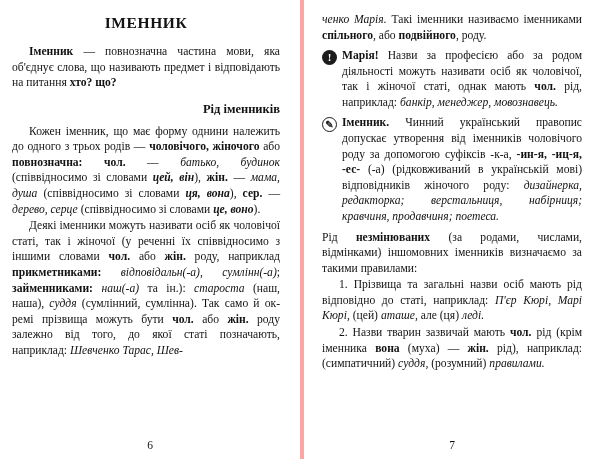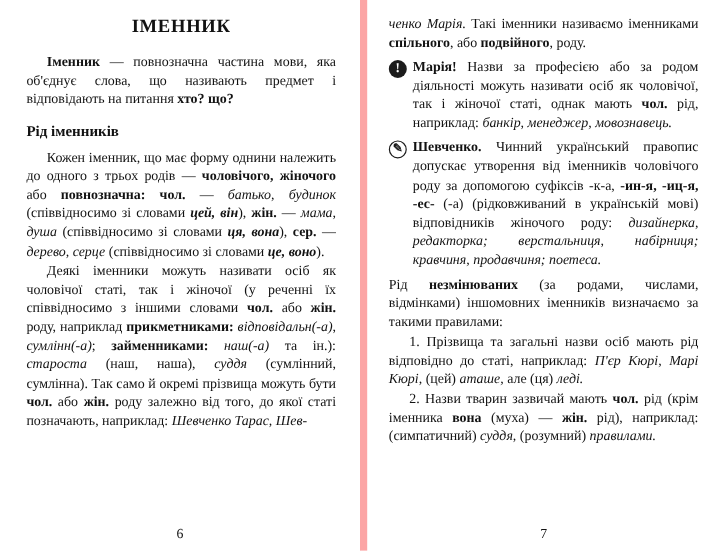--- a/index.html
+++ b/index.html
@@ -18,36 +18,36 @@
     display: flex;
     overflow: hidden;
   }
   .page {
     position: relative;
     height: 459px;
     padding: 10px 14px 0 14px;
   }
   .page-left {
     width: 300px;
-    padding: 12px 20px 0 22px;
+    padding: 12px 20px 0 12px;
   }
   .page-right {
     width: 300px;
     padding: 12px 18px 0 18px;
-    border-left: 6px solid #fca5a5;
+    border-left: 4px solid #fca5a5;
   }
   .chapter-title {
     text-align: center;
     font-weight: bold;
     font-size: 15.5px;
     letter-spacing: 0.6px;
     margin: 2px 0 12px 0;
   }
   .sub-title {
-    text-align: left;
+    text-align: right;
     font-weight: bold;
     font-size: 12.5px;
     margin: 11px 0 7px 0;
   }
   p {
     margin: 0 0 1px 0;
     font-size: 11.6px;
     line-height: 1.345;
     text-align: justify;
     text-justify: inter-word;
@@ -143,21 +143,21 @@
     <div class="note">
       <span class="icon-badge">!</span>
       <div class="note-body">
         <b>Марія!</b> Назви за професією або за родом діяльності можуть називати осіб як чо­ловічої, так і жіночої статі, однак мають <b>чол.</b> рід, наприклад: <i>банкір, менеджер, мовознавець.</i>
       </div>
     </div>
 
     <div class="note">
       <span class="icon-badge pencil">✎</span>
       <div class="note-body">
-        <b>Шевченко.</b> Чинний український право­пис допускає утворення від іменників чоловічого роду за допомогою суфіксів -к-а, <b>-ин-я, -иц-я, -ес-</b> (-а) (рідковжива­ний в українській мові) відповідників жіночого роду: <i>дизайнерка, редакторка; верстальниця, набірниця; кравчиня, про­давчиня; поетеса.</i>
+        <b>Іменник.</b> Чинний український право­пис допускає утворення від іменників чоловічого роду за допомогою суфіксів -к-а, <b>-ин-я, -иц-я, -ес-</b> (-а) (рідковжива­ний в українській мові) відповідників жіночого роду: <i>дизайнерка, редакторка; верстальниця, набірниця; кравчиня, про­давчиня; поетеса.</i>
       </div>
     </div>
 
     <p class="noindent">
       Рід <b>незмінюваних</b> (за родами, числами, відмінками) іншомовних іменників визна­чаємо за такими правилами:
     </p>
 
     <p class="indent">
       1. Прізвища та загальні назви осіб мають рід відповідно до статі, наприклад: <i>П'єр Кюрі, Марі Кюрі,</i> (цей) <i>аташе,</i> але (ця) <i>леді.</i>
     </p>

